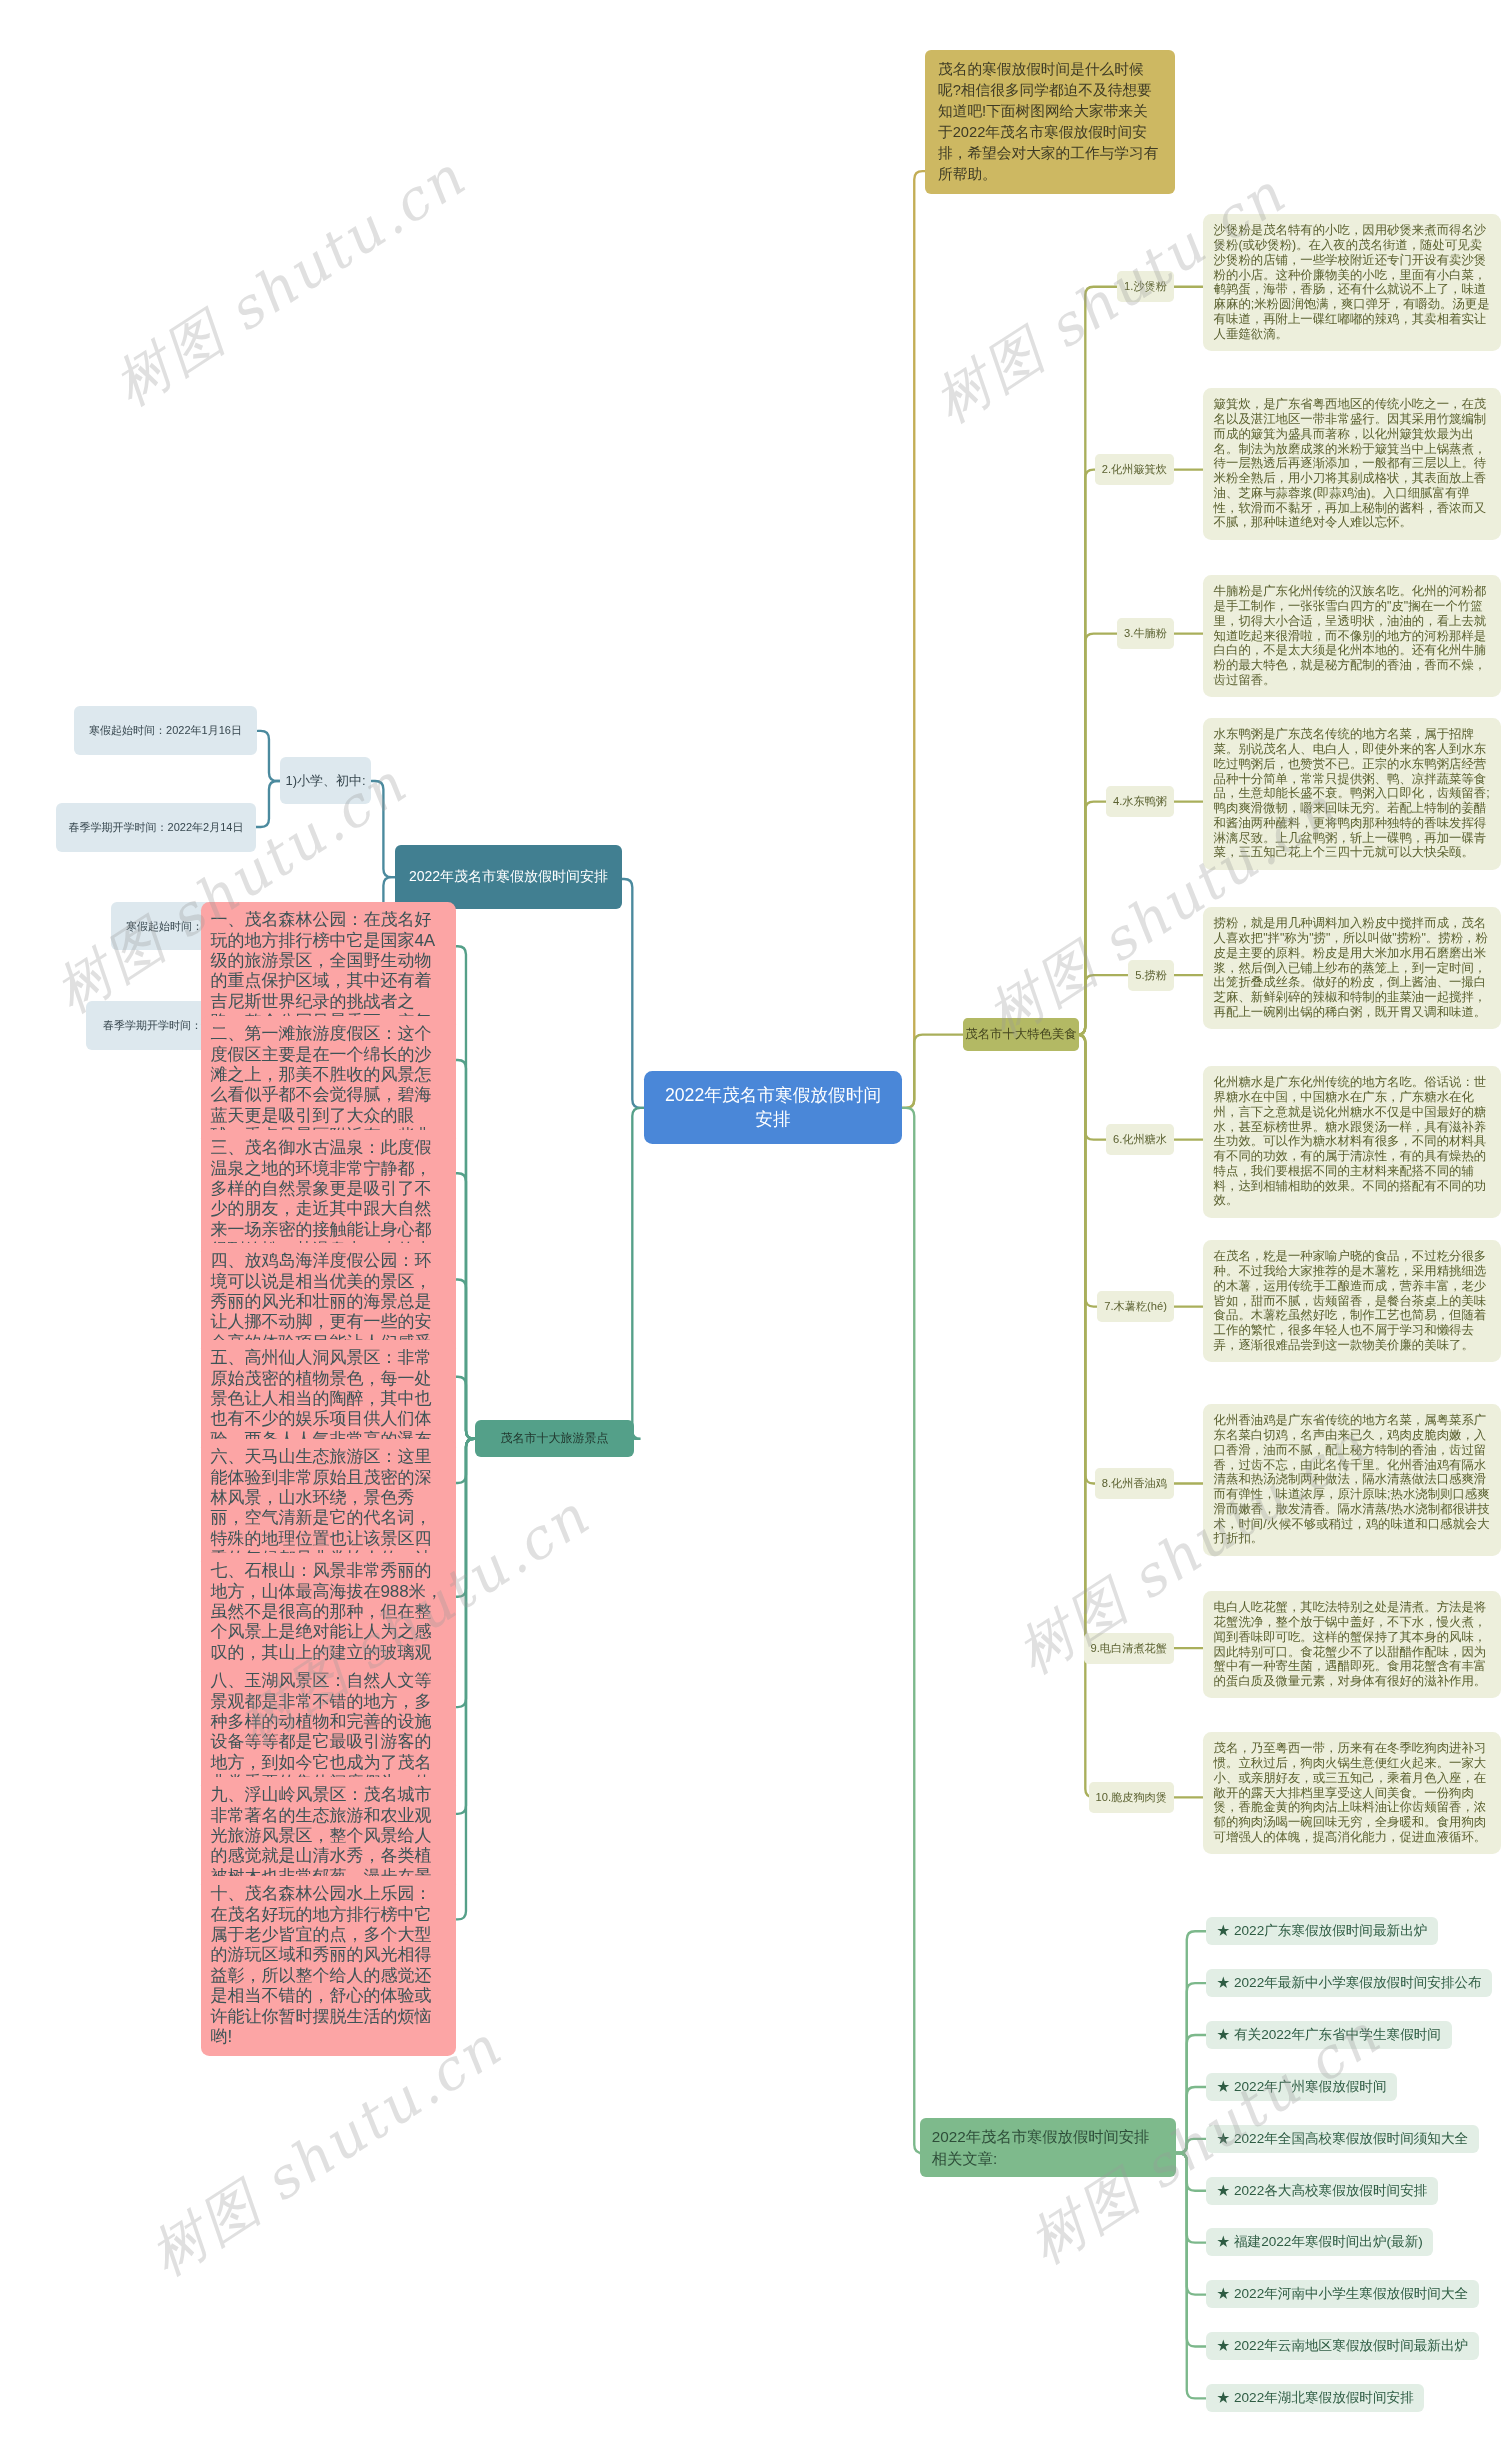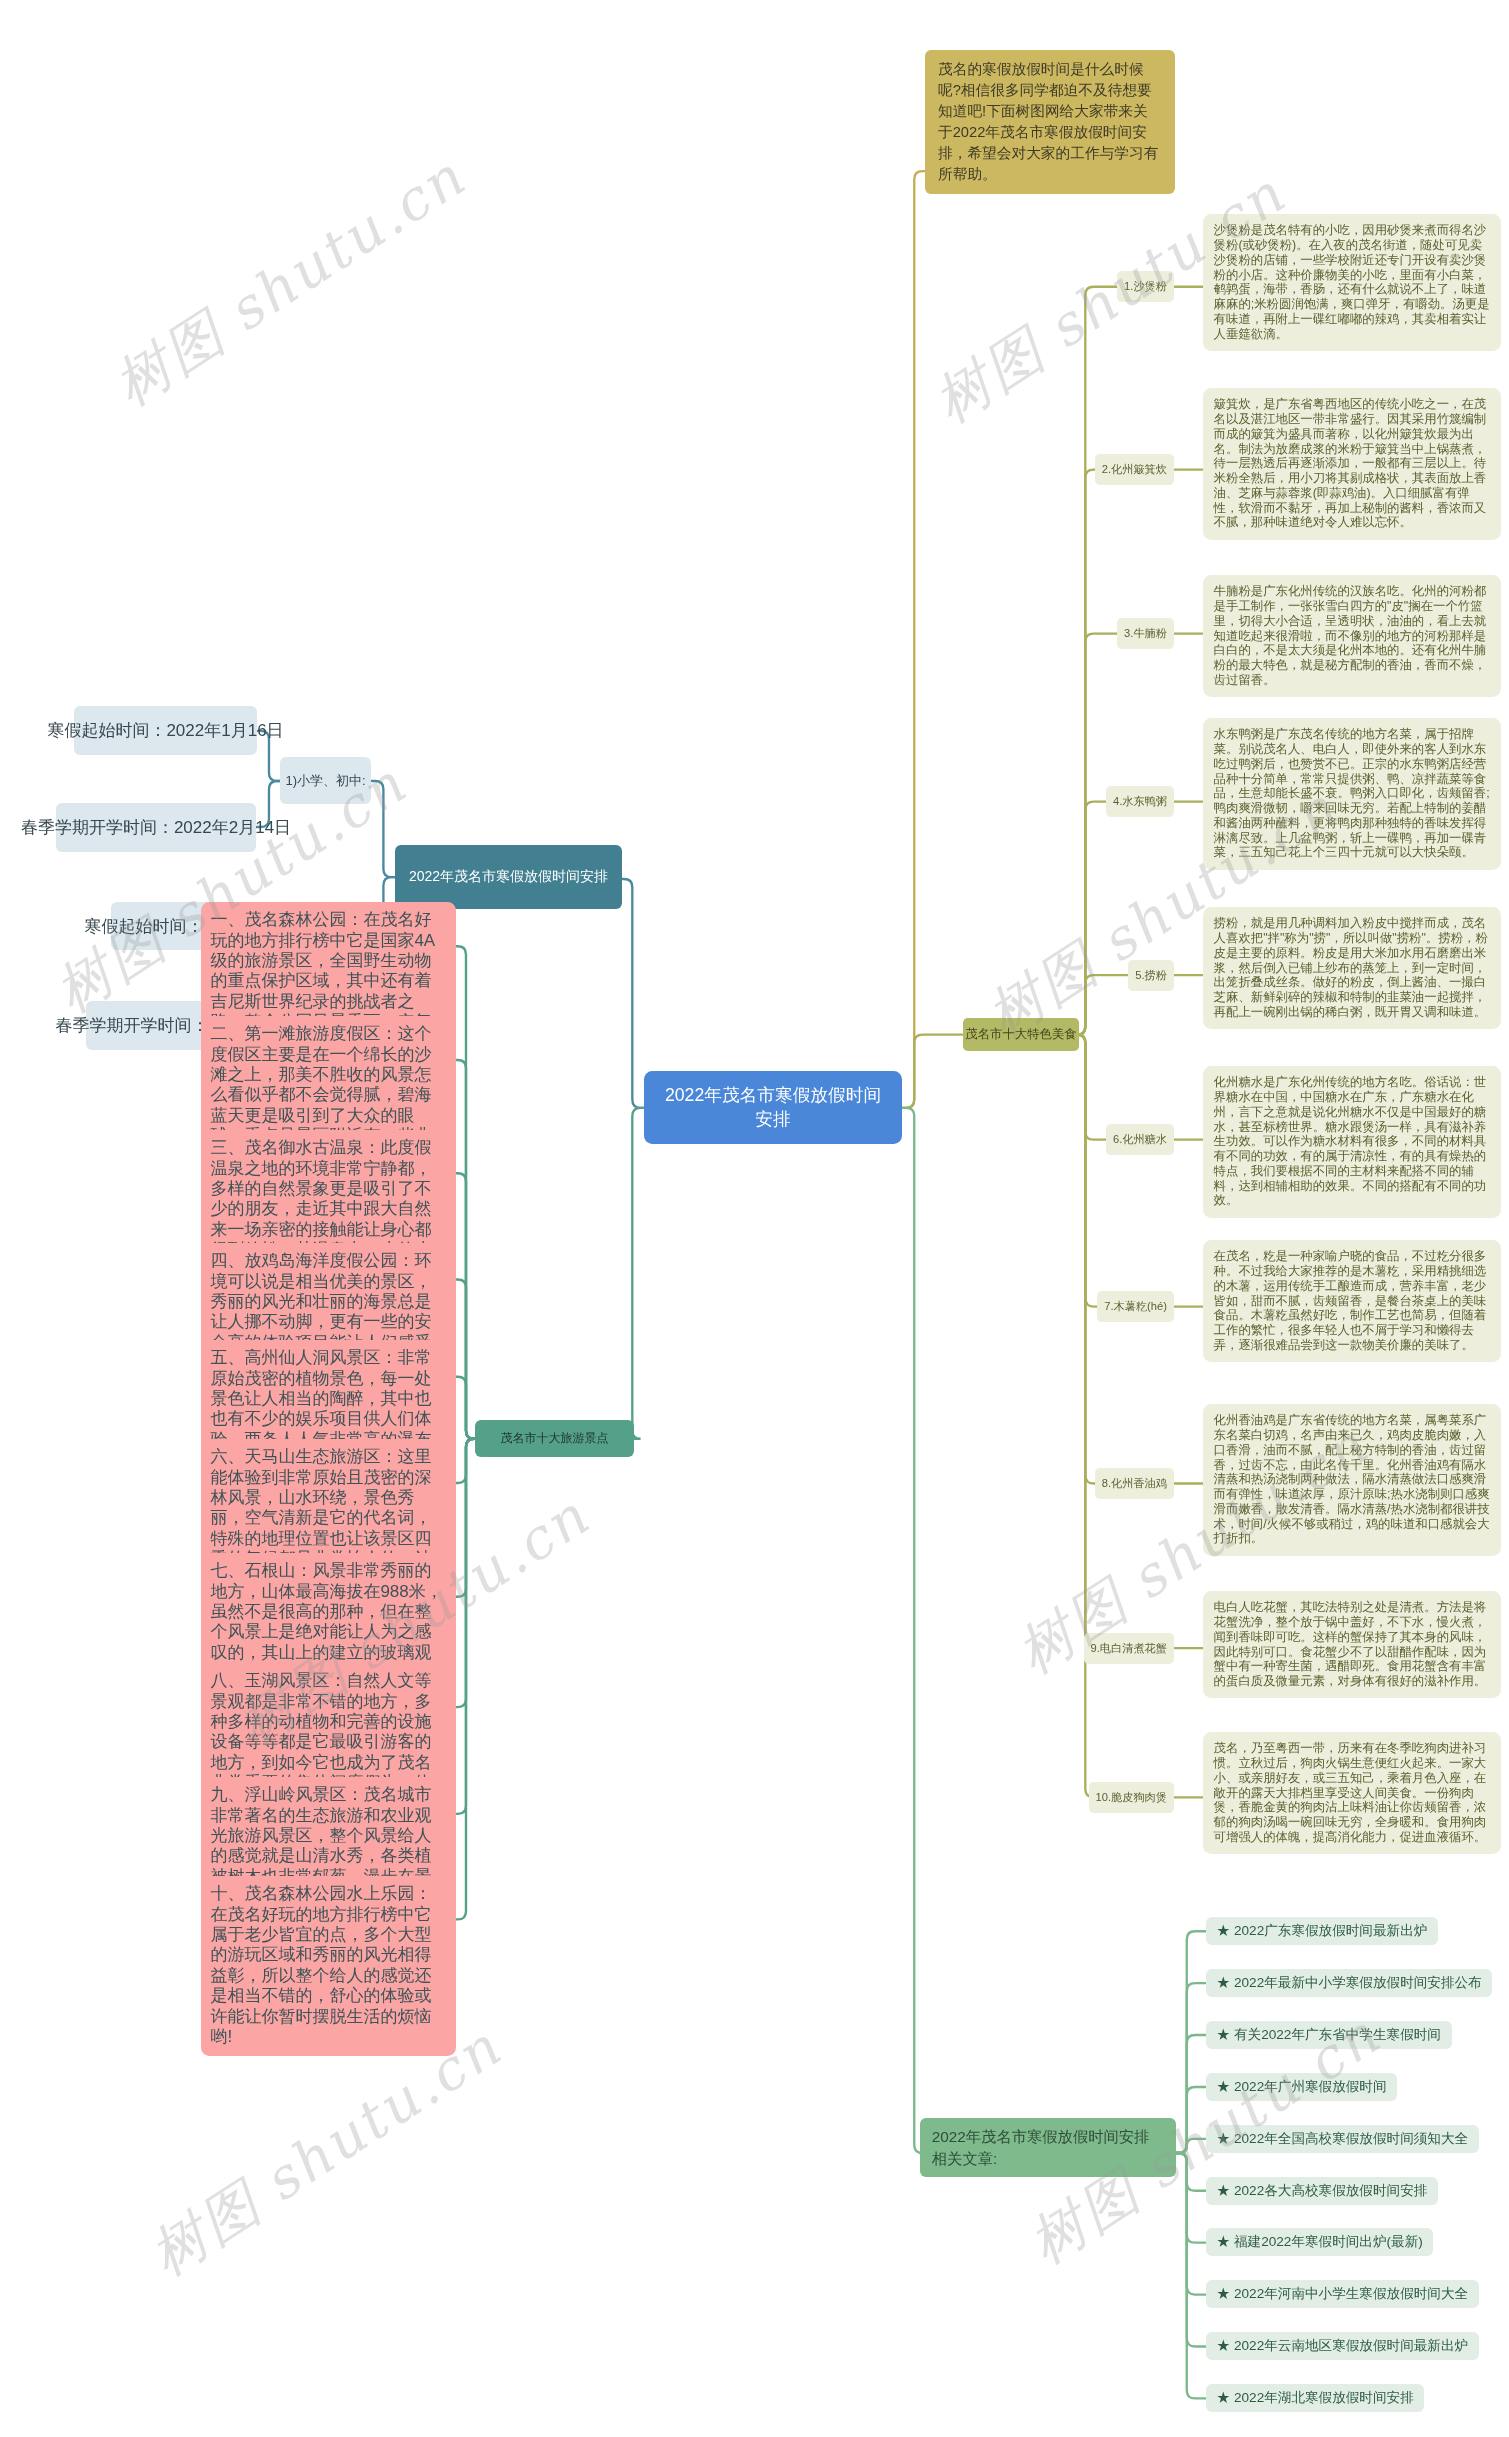--- a/index.html
+++ b/index.html
@@ -2,21 +2,21 @@
 <html style="font-size:9.4px"><head>
 <meta charset="utf-8">
 <style>
   html,body{margin:0;padding:0;background:#ffffff;}
   #canvas{position:relative;width:1510px;height:2438px;overflow:hidden;background:#fff;
           font-family:"Liberation Sans",sans-serif;}
   #wires{position:absolute;left:0;top:0;z-index:1;}
   #wires path{fill:none;stroke-width:4;stroke-linecap:round;}
   .node{position:absolute;box-sizing:border-box;z-index:2;}
   .flex{display:flex;align-items:center;justify-content:center;text-align:center;}
-  .date{background:#dde8ee;color:#37474f;font-size:17px;border-radius:5.9px;white-space:nowrap;}
+  .date{background:#dde8ee;color:#37474f;font-size:11px;border-radius:5.9px;white-space:nowrap;}
   .level{background:#dde8ee;color:#37474f;font-size:13px;border-radius:5.9px;white-space:nowrap;}
   .teal{background:#417f91;color:#ffffff;font-size:14px;border-radius:5.9px;white-space:nowrap;}
   .center-node{background:#4a87d8;color:#ffffff;font-size:17.7px;line-height:1.35;border-radius:8.3px;padding:0 15.3px;}
   .tlabel{background:#54a089;color:#21382f;font-size:12px;border-radius:5.9px;white-space:nowrap;}
   .tleaf{background:#fca5a5;color:#3d5356;font-size:17px;line-height:1.2;border-radius:8.3px;
          padding:8.3px 9.4px;width:255px;}
   .intro{background:#cdb862;color:#3e3b25;font-size:14.7px;line-height:1.42;border-radius:8.3px;
          padding:9.4px 13px;width:250px;}
   .flabel{background:#b3b964;color:#45461f;font-size:12.4px;border-radius:4.7px;white-space:nowrap;}
   .fname{background:#edefdc;color:#5a602f;font-size:11.2px;border-radius:4.7px;white-space:nowrap;

